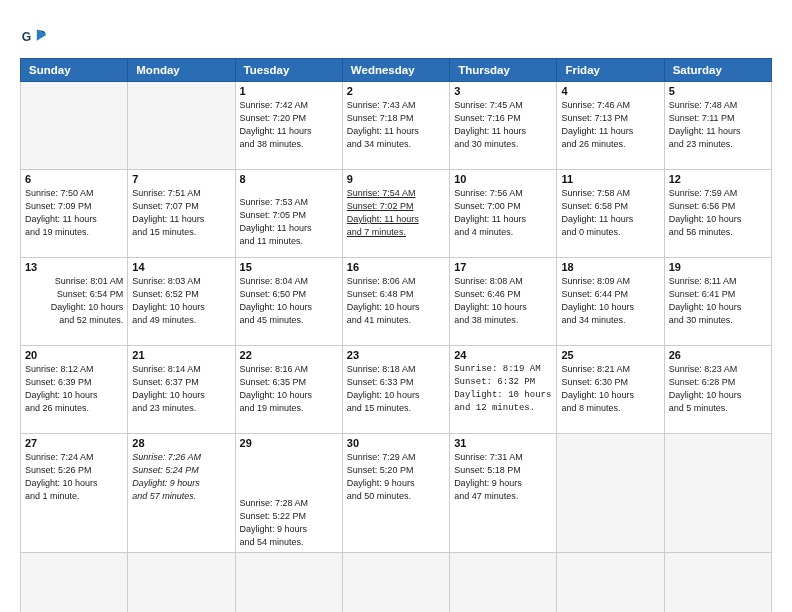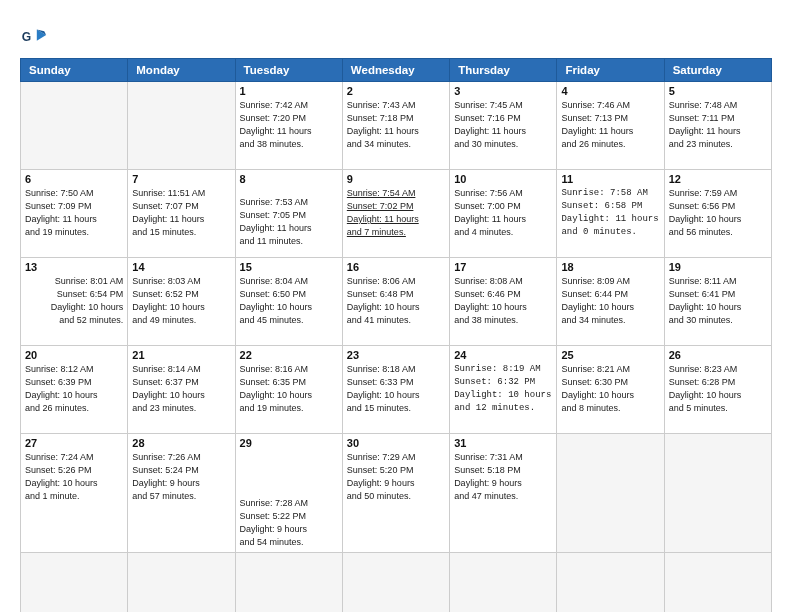--- a/index.html
+++ b/index.html
@@ -170,21 +170,21 @@
         <tr>
           <td>
             <span class="day-num">6</span>
             <div class="day-info" style="white-space: pre-line;">Sunrise: 7:50 AM
 Sunset: 7:09 PM
 Daylight: 11 hours
 and 19 minutes.</div>
           </td>
           <td>
             <span class="day-num">7</span>
-            <div class="day-info" style="white-space: pre-line;">Sunrise: 11:51 AM
+            <div class="day-info" style="white-space: pre-line;">Sunrise: 7:51 AM
 Sunset: 7:07 PM
 Daylight: 11 hours
 and 15 minutes.</div>
           </td>
           <td>
             <span class="day-num">8</span>
             <div class="day-info" style="white-space: pre-line; margin-top: 11px;">Sunrise: 7:53 AM
 Sunset: 7:05 PM
 Daylight: 11 hours
 and 11 minutes.</div>
@@ -198,21 +198,21 @@
           </td>
           <td>
             <span class="day-num">10</span>
             <div class="day-info" style="white-space: pre-line;">Sunrise: 7:56 AM
 Sunset: 7:00 PM
 Daylight: 11 hours
 and 4 minutes.</div>
           </td>
           <td>
             <span class="day-num">11</span>
-            <div class="day-info" style="white-space: pre-line; font-family: Liberation Mono, monospace;">Sunrise: 7:58 AM
+            <div class="day-info" style="white-space: pre-line;">Sunrise: 7:58 AM
 Sunset: 6:58 PM
 Daylight: 11 hours
 and 0 minutes.</div>
           </td>
           <td>
             <span class="day-num">12</span>
             <div class="day-info" style="white-space: pre-line;">Sunrise: 7:59 AM
 Sunset: 6:56 PM
 Daylight: 10 hours
 and 56 minutes.</div>
@@ -323,21 +323,21 @@
         <tr>
           <td>
             <span class="day-num">27</span>
             <div class="day-info" style="white-space: pre-line;">Sunrise: 7:24 AM
 Sunset: 5:26 PM
 Daylight: 10 hours
 and 1 minute.</div>
           </td>
           <td>
             <span class="day-num">28</span>
-            <div class="day-info" style="white-space: pre-line;">Sunrise: 7:26 AM
+            <div class="day-info" style="white-space: pre-line; font-style: italic;">Sunrise: 7:26 AM
 Sunset: 5:24 PM
 Daylight: 9 hours
 and 57 minutes.</div>
           </td>
           <td>
             <span class="day-num">29</span>
             <div class="day-info" style="white-space: pre-line; margin-top: 48px;">Sunrise: 7:28 AM
 Sunset: 5:22 PM
 Daylight: 9 hours
 and 54 minutes.</div>

